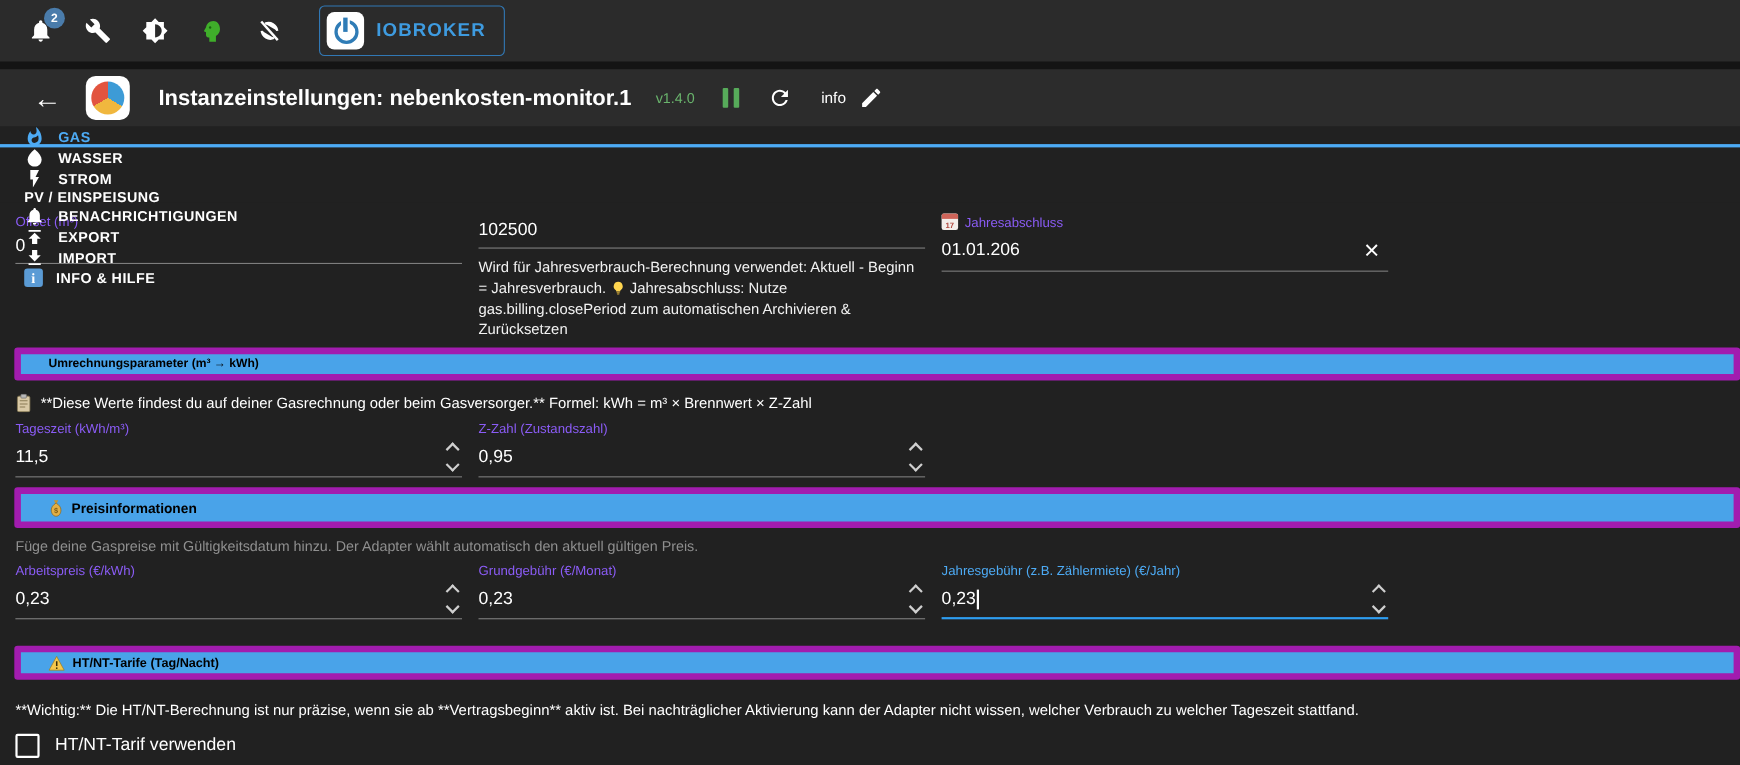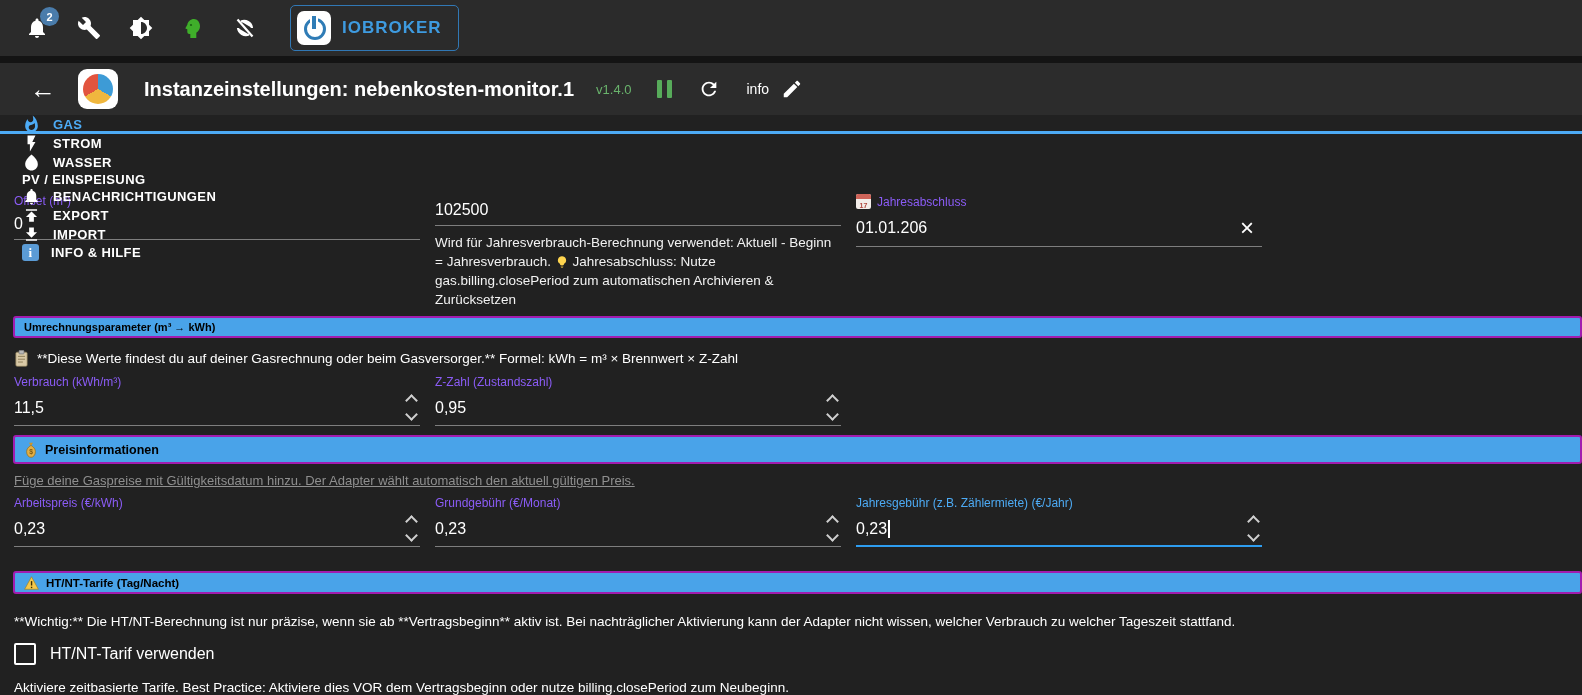--- a/index.html
+++ b/index.html
@@ -85,28 +85,28 @@
   .chev.down{transform:rotate(225deg);}
   .clear-x{margin-left:auto;font-size:24px;color:#fff;line-height:1;padding-right:8px;cursor:pointer;}
   .help{font-size:13.5px;line-height:19px;color:#f2f2f2;margin-top:7px;}
   .cal-icon{
     position:relative;width:15px;height:15px;background:#f3eeea;border-radius:2px;overflow:hidden;flex:0 0 auto;
   }
   .cal-icon::before{content:"";position:absolute;top:0;left:0;right:0;height:5px;background:#cf6459;}
   .cal-icon::after{content:"17";position:absolute;bottom:0;left:0;right:0;text-align:center;font-size:7px;color:#b0483e;font-weight:bold;}
   
   .section-bar{
-    margin:0 0 0 13px;background:#49a3e9;border:2px solid #a21caf;border-radius:3px;
-    display:flex;align-items:center;gap:7px;padding:0 9px;color:#000;font-weight:bold;
+    margin:0 0 0 13px;background:#49a3e9;border:6px solid #a21caf;border-radius:3px;
+    display:flex;align-items:center;gap:7px;padding:0 25px;color:#000;font-weight:bold;
   }
   .bar-sm{height:18px;font-size:11px;margin-top:7px;}
   .bar-md{height:25px;font-size:12.5px;margin-top:9px;}
   .bar-sm2{height:19px;font-size:11.5px;margin-top:24px;}
   .note-line{margin:12px 0 0 14px;font-size:13.5px;color:#fff;display:flex;align-items:center;gap:8px;}
-  .subtitle{margin:9px 0 0 14px;font-size:13px;color:#8f8f8f;text-decoration:underline;}
+  .subtitle{margin:9px 0 0 14px;font-size:13px;color:#8f8f8f;}
   .warn-text{margin:20px 0 0 14px;font-size:13.5px;color:#fff;}
   .checkbox-row{margin:14px 0 0 14px;display:flex;align-items:center;gap:14px;cursor:pointer;}
   .checkbox{width:18px;height:18px;border:2px solid #fff;border-radius:2px;background:transparent;}
   .checkbox-label{font-size:16px;color:#fff;}
   .footer-text{margin:15px 0 0 14px;font-size:13.5px;color:#fff;}
   .mt8{margin-top:8px;}
   .icon-inline{display:inline-flex;vertical-align:-3px;}
 </style>
 </head>
 <body>
@@ -170,29 +170,29 @@
 
 <div class="tabs">
   <div class="tab active">
     <svg viewBox="0 0 24 24">
         <path d="M13.5.67s.74 2.65.74 4.8c0 2.06-1.35 3.73-3.41 3.73-2.07 0-3.63-1.67-3.63-3.73l.03-.36C5.21 7.51 4 10.62 4 14c0 4.42 3.58 8 8 8s8-3.58 8-8C20 8.61 17.41 3.8 13.5.67zM11.71 19c-1.78 0-3.22-1.4-3.22-3.14 0-1.62 1.05-2.76 2.81-3.12 1.77-.36 3.6-1.21 4.62-2.58.39 1.29.59 2.65.59 4.04 0 2.65-2.15 4.8-4.8 4.8z"></path>
       </svg>
     <span>GAS</span>
   </div>
   <div class="tab">
     <svg viewBox="0 0 24 24">
+        <path d="M12 2c-5.33 4.55-8 8.48-8 11.8 0 4.98 3.8 8.2 8 8.2s8-3.22 8-8.2C20 10.48 17.33 6.55 12 2z"></path>
+      </svg>
+    <span>WASSER</span>
+  </div>
+  <div class="tab">
+    <svg viewBox="0 0 24 24">
         <path d="M7 2v11h3v9l7-12h-4l4-8z"></path>
       </svg>
     <span>STROM</span>
-  </div>
-  <div class="tab">
-    <svg viewBox="0 0 24 24">
-        <path d="M12 2c-5.33 4.55-8 8.48-8 11.8 0 4.98 3.8 8.2 8 8.2s8-3.22 8-8.2C20 10.48 17.33 6.55 12 2z"></path>
-      </svg>
-    <span>WASSER</span>
   </div>
   <div class="tab-gap"></div>
   <div class="tab">
     <span>PV / EINSPEISUNG</span>
   </div>
   <div class="tab-gap"></div>
   <div class="tab">
     <svg viewBox="0 0 24 24">
         <path d="M12 22c1.1 0 2-.9 2-2h-4c0 1.1.9 2 2 2zm6-6v-5c0-3.07-1.63-5.64-4.5-6.32V4c0-.83-.67-1.5-1.5-1.5s-1.5.67-1.5 1.5v.68C7.64 5.36 6 7.92 6 11v5l-2 2v1h16v-1l-2-2z"></path>
       </svg>
@@ -265,21 +265,21 @@
           <line x1="5" y1="9" x2="15" y2="9" stroke="#8a7b55" stroke-width="1.3"></line>
           <line x1="5" y1="13" x2="15" y2="13" stroke="#8a7b55" stroke-width="1.3"></line>
           <line x1="5" y1="17" x2="12" y2="17" stroke="#8a7b55" stroke-width="1.3"></line>
         </svg>
     </span>
     <span>**Diese Werte findest du auf deiner Gasrechnung oder beim Gasversorger.** Formel: kWh = m³ × Brennwert × Z-Zahl</span>
   </div>
 
   <div class="grid mt8">
     <div>
-      <div class="f-label">Verbrauch (kWh/m³)</div>
+      <div class="f-label">Tageszeit (kWh/m³)</div>
       <div class="field">
         <span class="f-value">11,5</span>
         <span class="stepper">
             <i class="chev up"></i>
             <i class="chev down"></i>
           </span>
       </div>
     </div>
     <div>
       <div class="f-label">Z-Zahl (Zustandszahl)</div>

